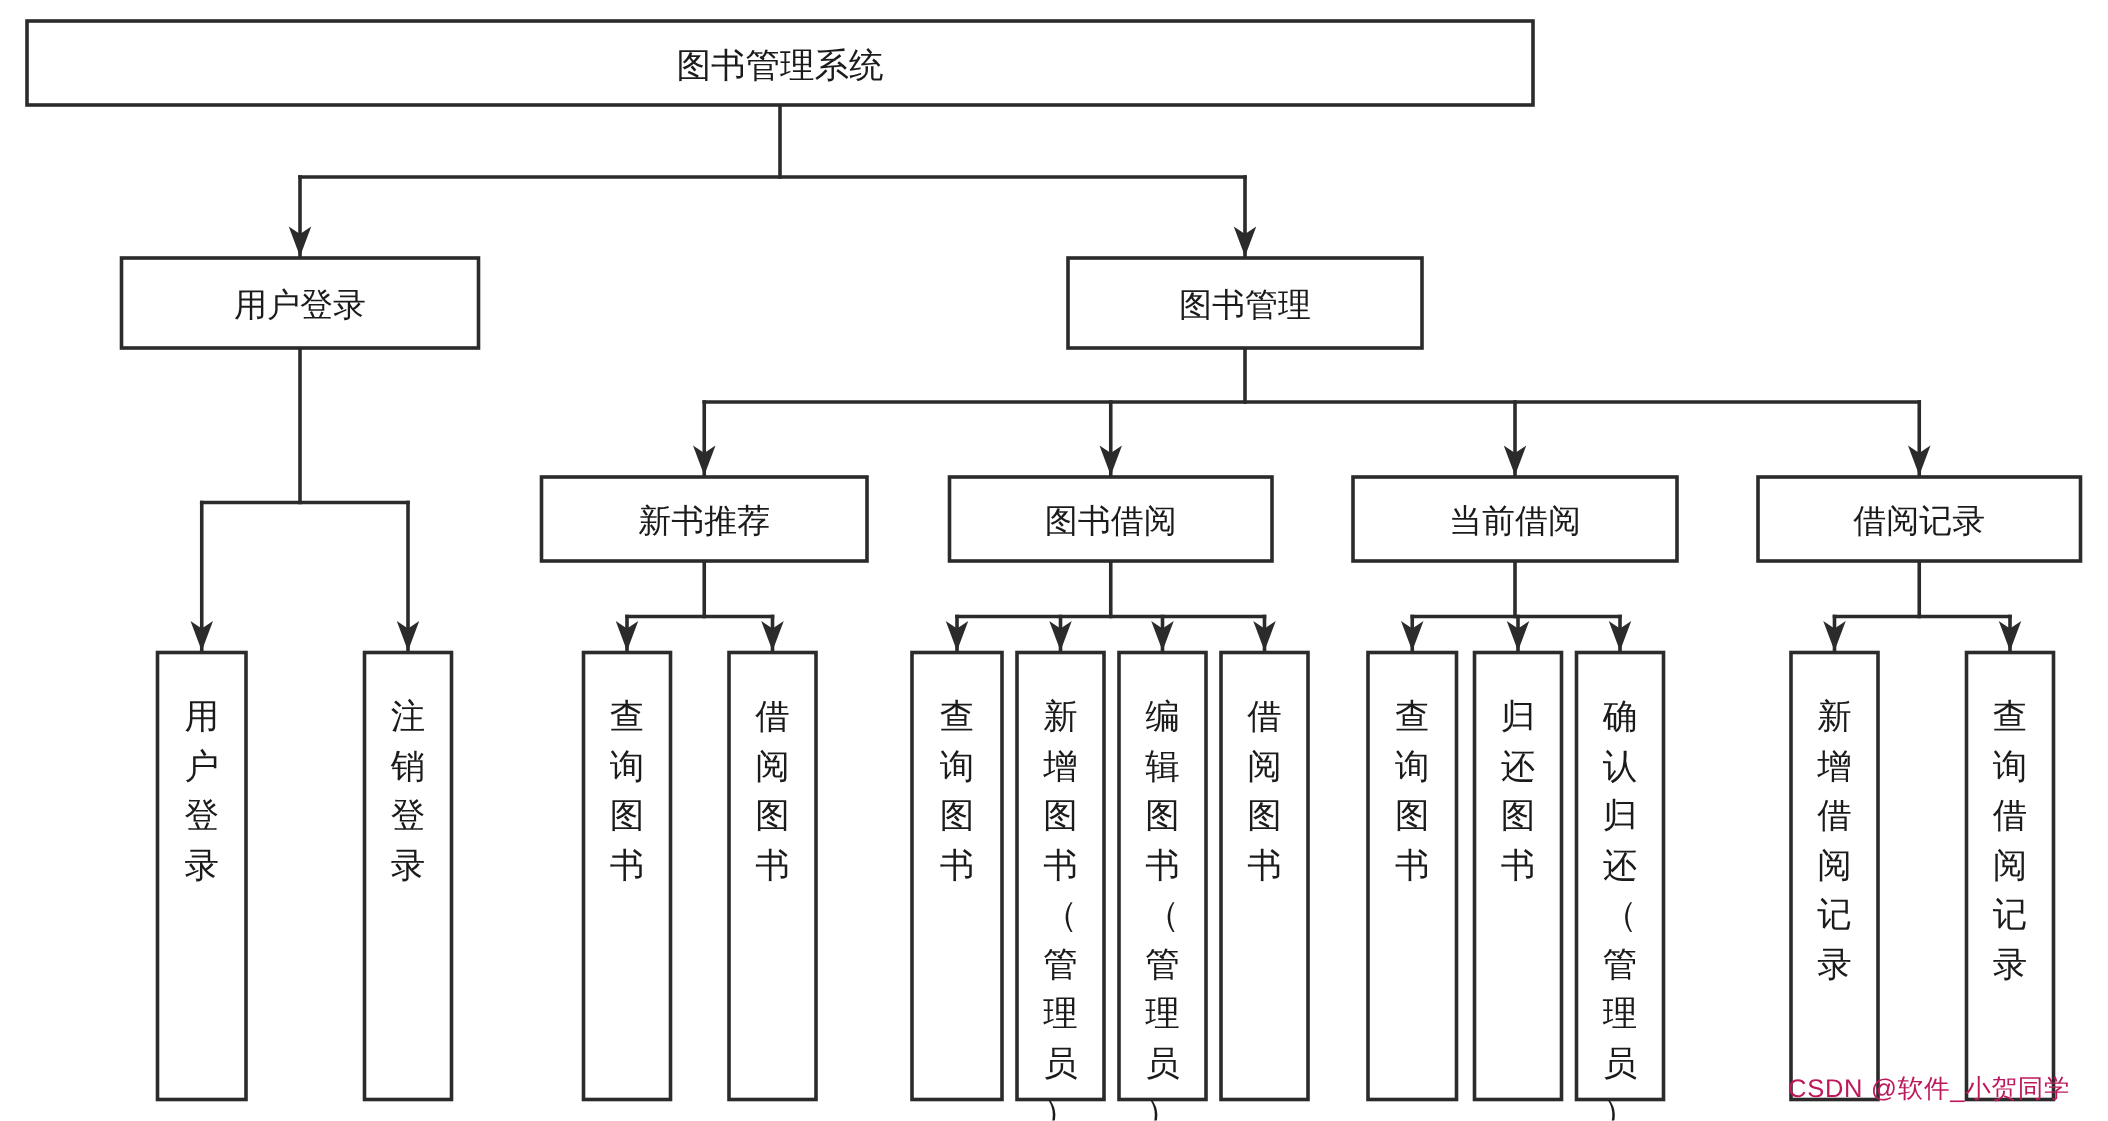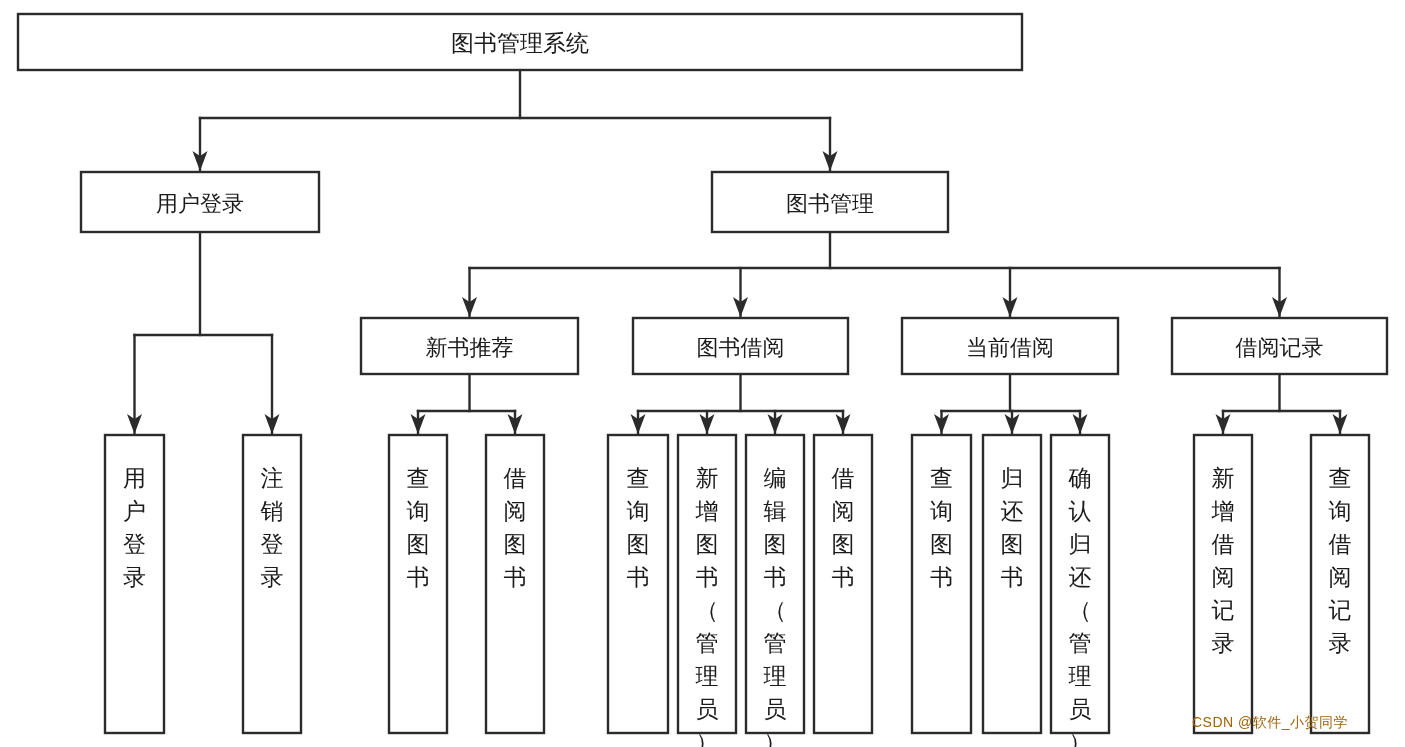--- a/index.html
+++ b/index.html
@@ -38,22 +38,22 @@
     fill: none;
     stroke-linecap: square;
   }
   .arrow-head {
     fill: #2b2b2b;
     stroke: none;
   }
   .watermark-text {
     position: absolute;
     font-family: "Liberation Sans", "DejaVu Sans", sans-serif;
-    font-size: 14px;
-    color: #a16207;
+    font-size: 17px;
+    color: #be185d;
     white-space: nowrap;
     letter-spacing: 0.5px;
     pointer-events: none;
   }
 </style>
 </head>
 <body>
 
 <div id="diagram-root">
 

